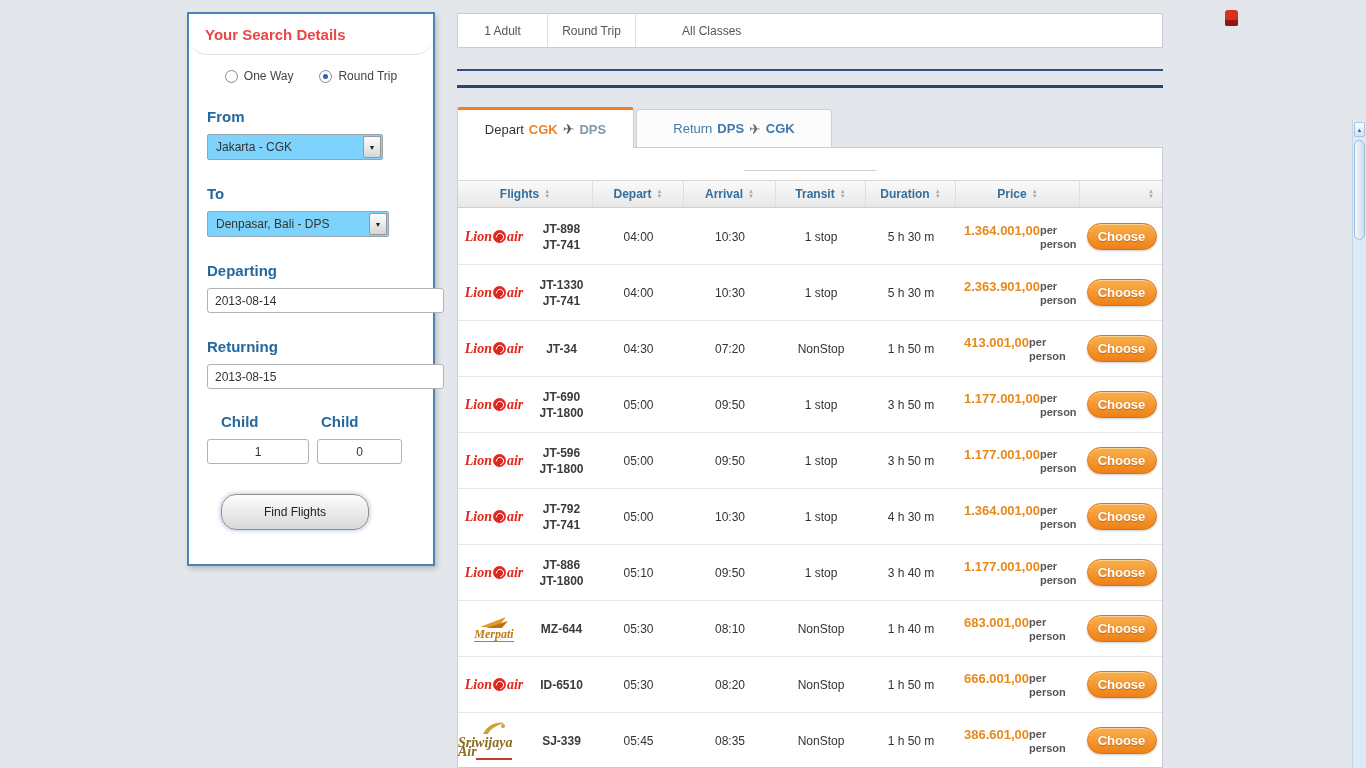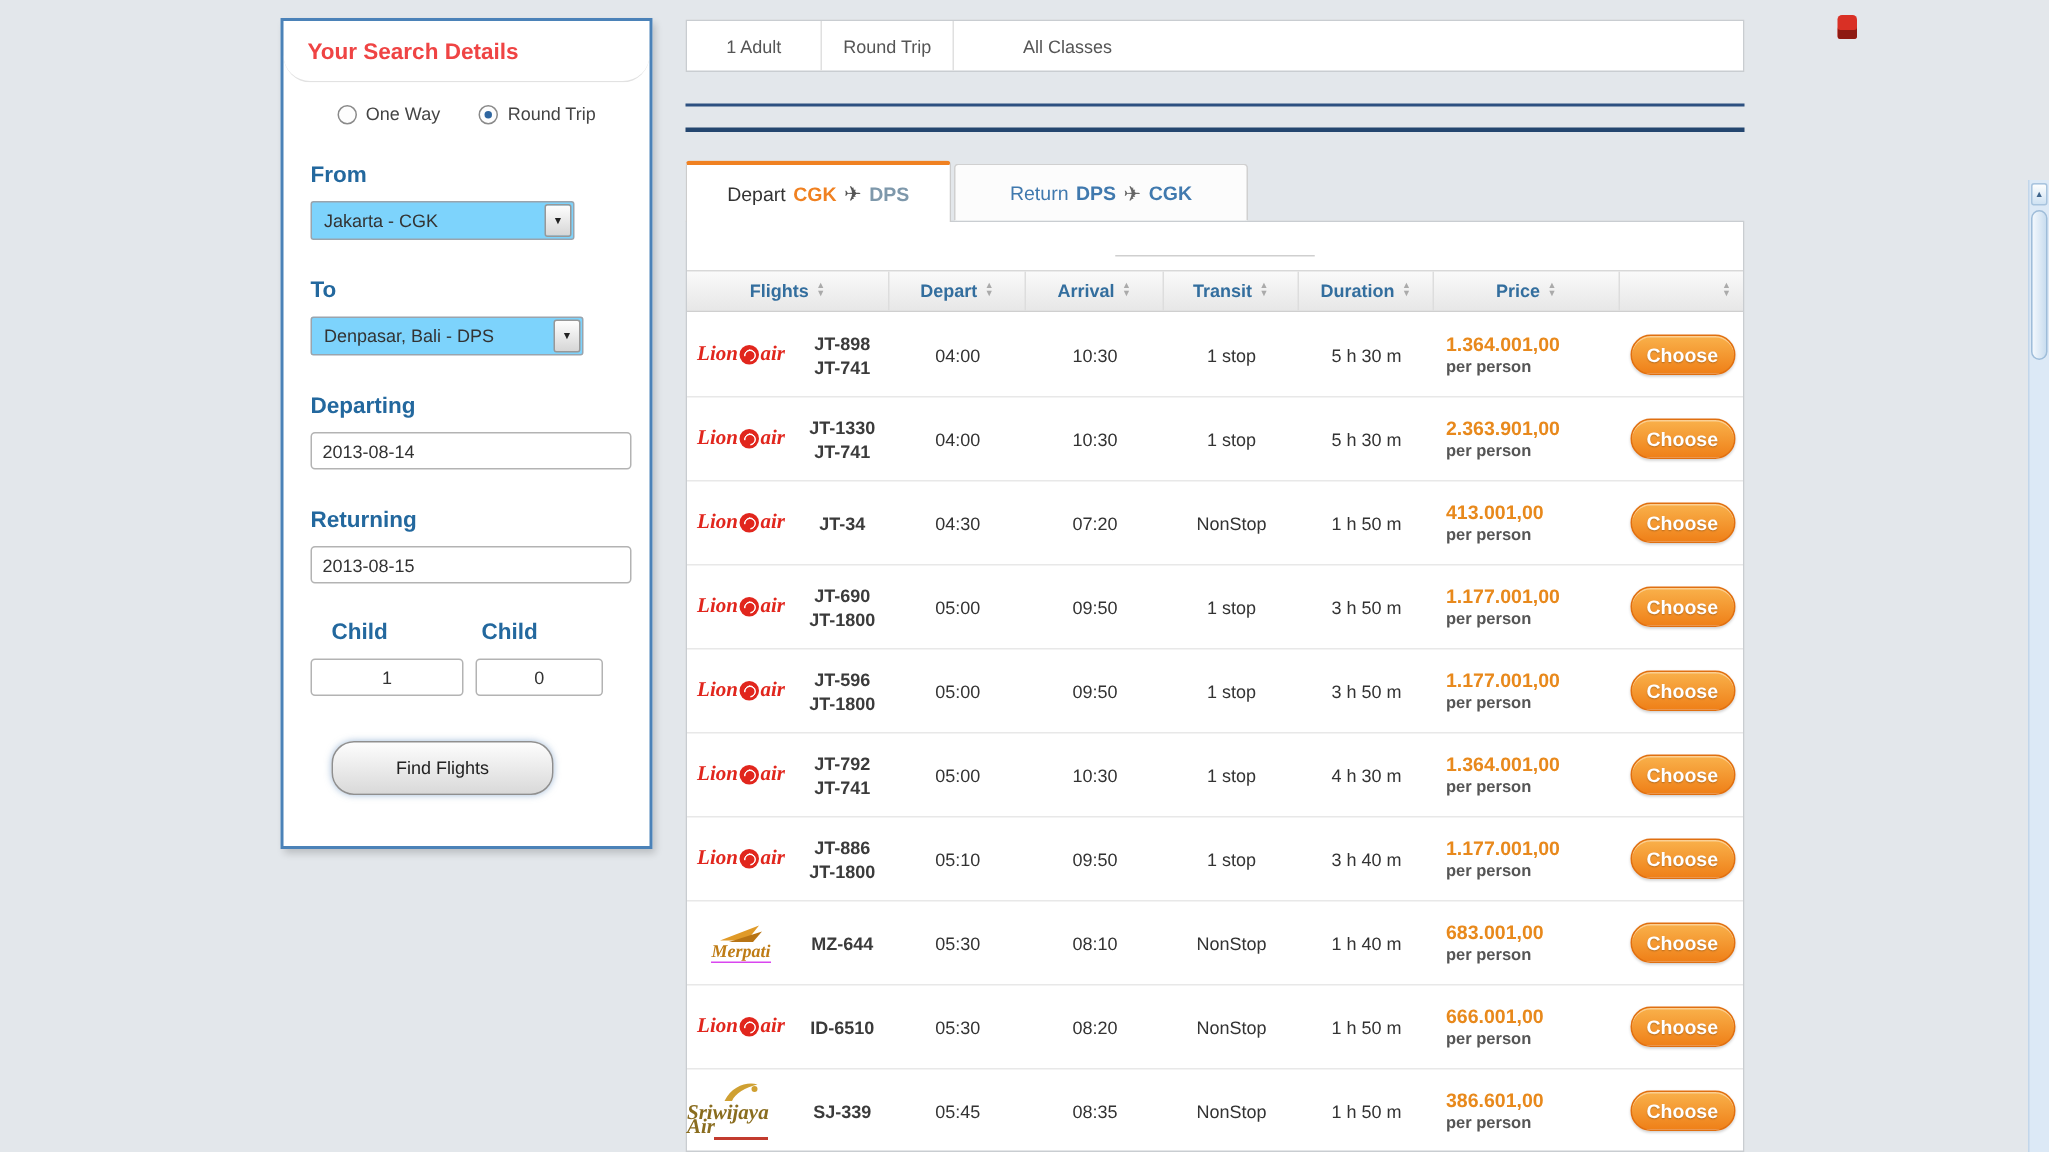--- a/index.html
+++ b/index.html
@@ -44,21 +44,21 @@
     font-size: 12px; color: #333; padding-left: 8px; cursor: pointer;
   }
   .select-from { width: 176px; }
   .select-to { width: 182px; }
   .dd-btn {
     width: 18px; height: 22px; margin-right: 1px; border: 1px solid #989898; border-radius: 2px;
     background: linear-gradient(#fefefe, #d6d6d6);
     display: flex; align-items: center; justify-content: center; font-size: 7px; color: #222;
   }
   .text-input {
-    width: 214px; height: 25px; border: 1px solid #b3b3b3; border-radius: 3px;
+    width: 237px; height: 25px; border: 1px solid #b3b3b3; border-radius: 3px;
     font-size: 12px; color: #333; padding: 0 7px; background: #fff;
     font-family: "Liberation Sans", sans-serif;
   }
   .ac-labels { display: flex; margin-top: 24px; }
   .ac-labels .section-label { margin: 0; }
   .ac-l1 { width: 108px; padding-left: 14px; }
   .ac-l2 { padding-left: 6px; }
   .ac-inputs { display: flex; gap: 8px; margin-top: 9px; }
   .num-input {
     height: 25px; border: 1px solid #b3b3b3; border-radius: 3px; background: #fff;
@@ -140,21 +140,21 @@
   .th-transit { width: 90px; } .th-duration { width: 90px; } .th-price { width: 124px; }
   .th-choose { width: 82px; justify-content: flex-end; padding-right: 8px; }
   .sort { display: flex; flex-direction: column; line-height: 5px; font-size: 6px; color: #aaa; }
 
   .tbody { position: absolute; top: 61px; left: 0; width: 704px; }
   .row { height: 56px; display: flex; align-items: center; border-bottom: 1px solid #e8e8e8; }
   .cell { display: flex; align-items: center; justify-content: center; font-size: 12px; color: #333; }
   .cell-logo { width: 72px; }
   .cell-codes { width: 63px; flex-direction: column; font-weight: bold; color: #3b3b3b; line-height: 16px; }
   .c-depart { width: 91px; } .c-arrival { width: 92px; } .c-transit { width: 90px; } .c-duration { width: 90px; }
-  .cell-price { width: 125px; flex-direction: column; align-items: flex-start; padding-left: 8px; }
+  .cell-price { width: 125px; flex-direction: row; align-items: flex-start; padding-left: 8px; }
   .price { font-size: 13px; font-weight: bold; color: #e8891c; line-height: 16px; }
   .per { font-size: 11px; font-weight: bold; color: #555; line-height: 14px; }
   .cell-choose { width: 81px; }
   .choose-btn {
     width: 70px; height: 27px; border: 1px solid #e06f10; border-radius: 14px;
     background: linear-gradient(#f9b14b, #ef8018); color: #fff; font-weight: bold; font-size: 13px;
     cursor: pointer; text-shadow: 0 1px 1px rgba(0,0,0,0.25);
     box-shadow: inset 0 1px 0 rgba(255,255,255,0.4), 0 1px 2px rgba(0,0,0,0.2);
     font-family: "Liberation Sans", sans-serif;
   }

